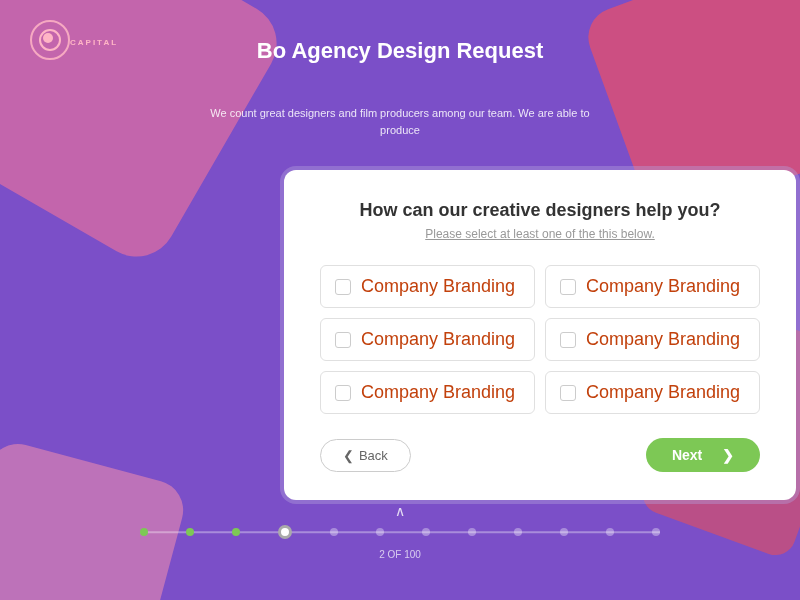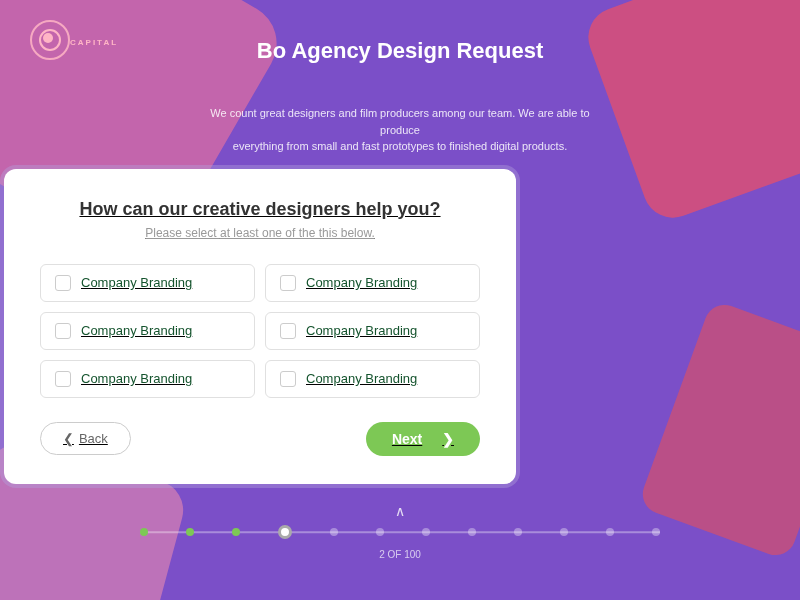--- a/index.html
+++ b/index.html
@@ -137,22 +137,22 @@
       line-height: 1.5;
       max-width: 420px;
       margin-top: 35px;
     }
 
     
     .card-wrapper {
       position: relative;
       z-index: 5;
       display: flex;
-      justify-content: flex-start;
-      text-decoration: underline;
+      justify-content: flex-end;
+      margin-top: 18px;
     }
 
     .card-shadow {
       background: rgba(180, 160, 220, 0.4);
       border-radius: 16px;
       padding: 4px;
       width: 520px;
     }
 
     .card {
@@ -200,22 +200,22 @@
     .option-checkbox {
       width: 16px;
       height: 16px;
       border: 1.5px solid #ccc;
       border-radius: 3px;
       flex-shrink: 0;
       background: white;
     }
 
     .option-label {
-      font-size: 13px;
-      color: #14532d;
+      font-size: 18px;
+      color: #c2410c;
     }
 
     .card-footer {
       display: flex;
       justify-content: space-between;
       align-items: center;
     }
 
     .btn-back {
       background: white;
@@ -329,21 +329,20 @@
     <div class="logo-circle">
       <div class="logo-inner"></div>
     </div>
     <span class="logo-text">CAPITAL</span>
   </div>
 
   <div class="header">
     <h1 class="page-title">Bo Agency Design Request</h1>
     <p class="page-subtitle">
       <span>We count great designers and film producers among our team. We are able to produce</span><br>
-      <span>everything from small and fast prototypes to finished digital products.</span>
     </p>
   </div>
 
   <div class="card-wrapper">
     <div class="card-shadow">
       <div class="card">
 
         <h2 class="card-question">How can our creative designers help you?</h2>
         <p class="card-instruction">
           <span>Please select </span><span>at least one</span><span> of the this below.</span>

